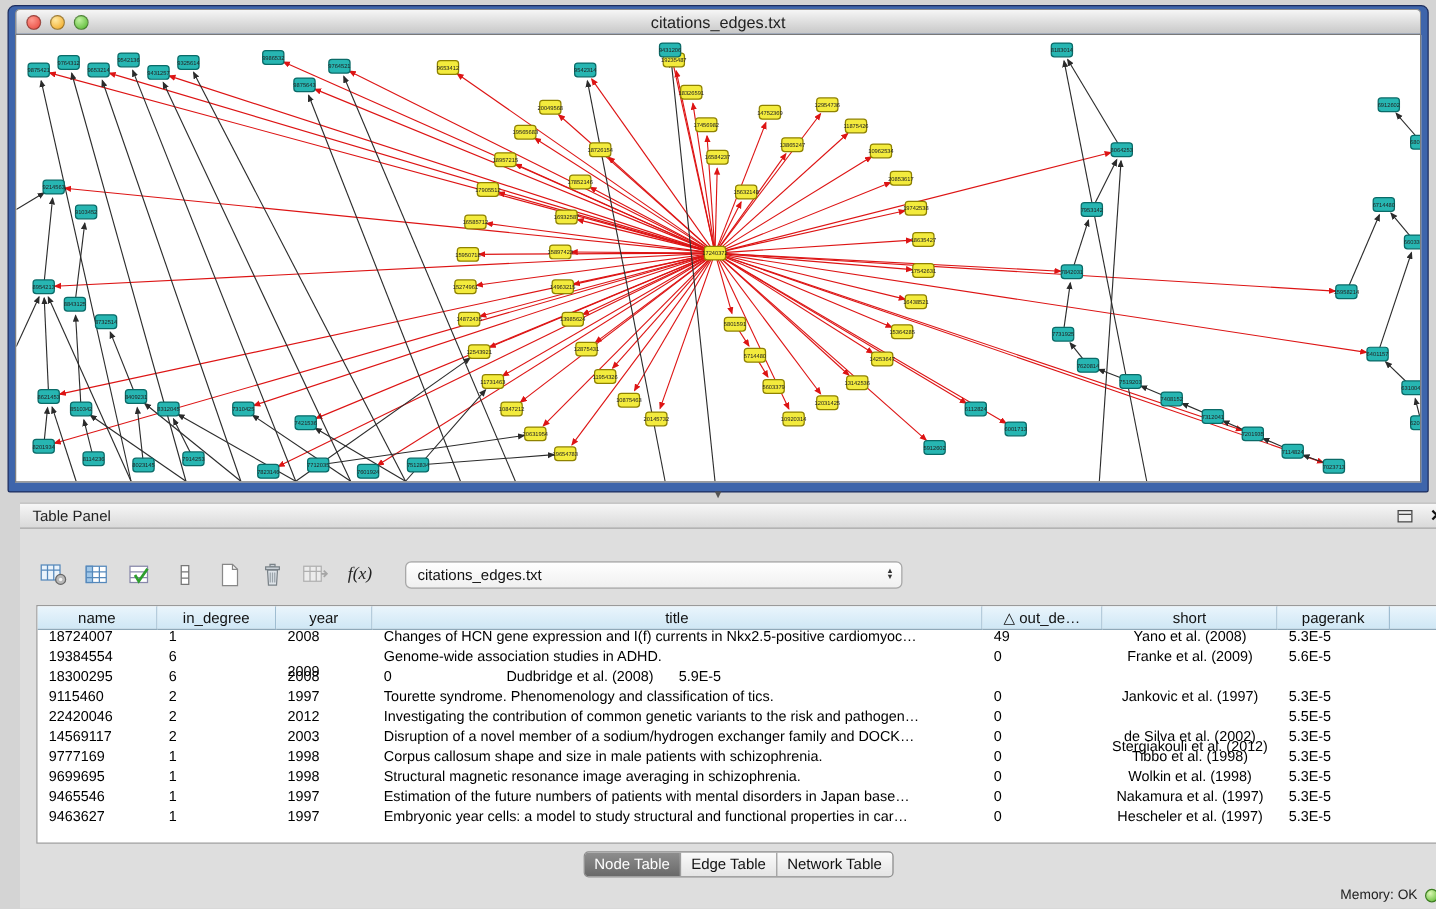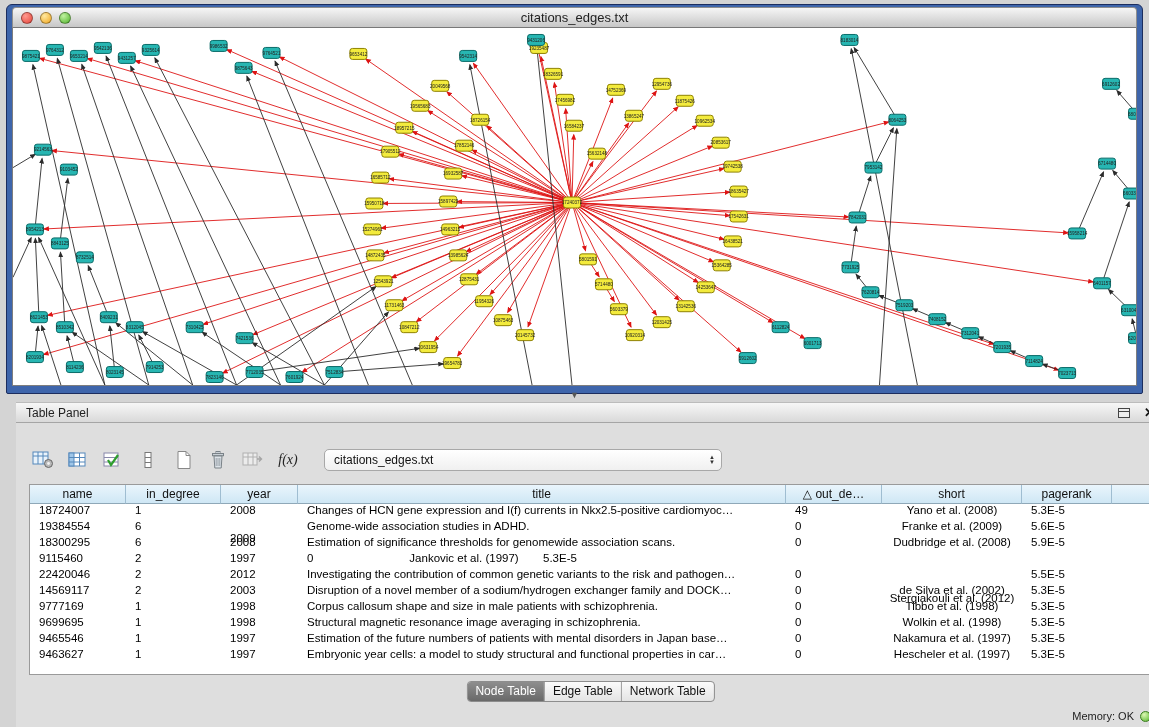--- a/index.html
+++ b/index.html
@@ -738,29 +738,29 @@
             <div class="td" style="width: 77px; margin-top: 12px;">2009</div>
             <div class="td" style="width: 488px;">Genome-wide association studies in ADHD.</div>
             <div class="td" style="width: 96px;">0</div>
             <div class="td center" style="width: 140px;">Franke et al. (2009)</div>
             <div class="td" style="width: 90px;">5.6E-5</div>
           </div>
           <div class="tr">
             <div class="td" style="width: 96px;">18300295</div>
             <div class="td" style="width: 95px;">6</div>
             <div class="td" style="width: 77px;">2008</div>
-            <div class="td" style="width: 488px;">Estimation of significance thresholds for genomewide association scans.</div>
             <div class="td" style="width: 96px;">0</div>
             <div class="td center" style="width: 140px;">Dudbridge et al. (2008)</div>
             <div class="td" style="width: 90px;">5.9E-5</div>
           </div>
           <div class="tr">
             <div class="td" style="width: 96px;">9115460</div>
             <div class="td" style="width: 95px;">2</div>
             <div class="td" style="width: 77px;">1997</div>
+            <div class="td" style="width: 488px;">Tourette syndrome. Phenomenology and classification of tics.</div>
             <div class="td" style="width: 96px;">0</div>
             <div class="td center" style="width: 140px;">Jankovic et al. (1997)</div>
             <div class="td" style="width: 90px;">5.3E-5</div>
           </div>
           <div class="tr">
             <div class="td" style="width: 96px;">22420046</div>
             <div class="td" style="width: 95px;">2</div>
             <div class="td" style="width: 77px;">2012</div>
             <div class="td" style="width: 488px;">Investigating the contribution of common genetic variants to the risk and pathogen…</div>
             <div class="td" style="width: 96px;">0</div>

